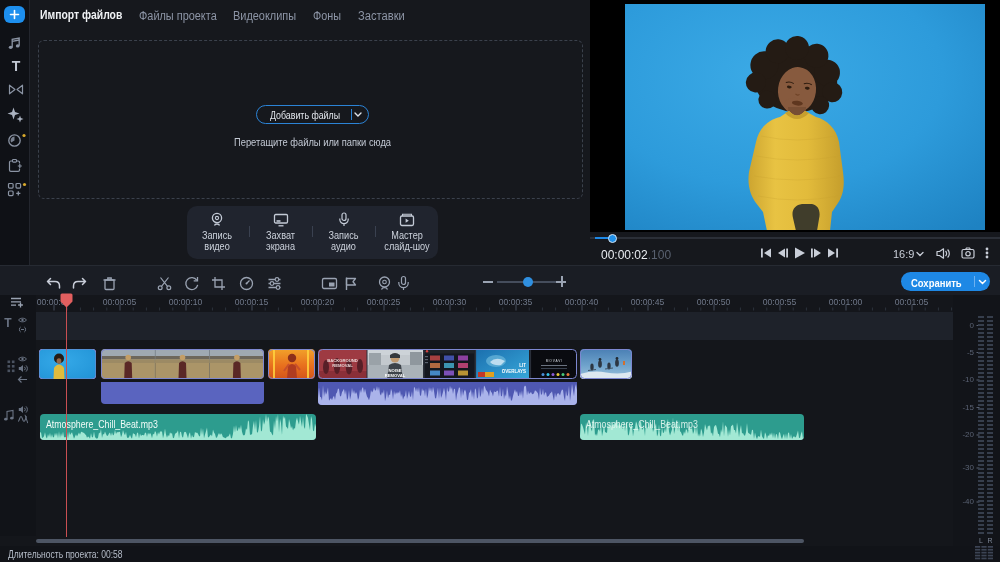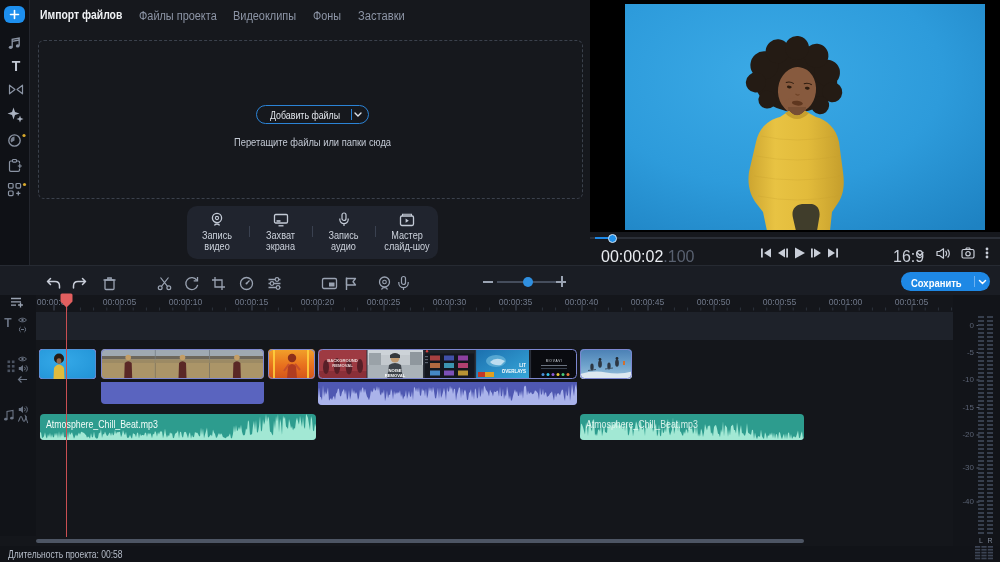--- a/index.html
+++ b/index.html
@@ -136,35 +136,35 @@
         <path d="M131 152 Q172 160 215 152" fill="none"></path>
   <path d="M129 172 Q172 180 217 172" fill="none"></path>
         <path d="M133 192 Q172 200 213 192" fill="none"></path>
  </g>
 </svg>
 
 <div class="abs" style="left:590px;top:232px;width:410px;height:33px;background:#16181d"></div>
 <div class="abs" style="left:590px;top:237px;width:410px;height:1.5px;background:#2b2f37"></div>
 <div class="abs" style="left:595px;top:236.5px;width:17px;height:2.5px;background:#1e88e5"></div>
 <div class="abs" style="left:608px;top:233.5px;width:9px;height:9px;border-radius:50%;background:#2090e8;border:1.5px solid #d5e4f2"></div>
-<div class="abs" style="left:601px;top:248px;font-size:16px;color:#e9ecf1">00:00:02<span style="color:#596170">.100</span></div>
+<div class="abs" style="left:601px;top:248px;font-size:12px;color:#e9ecf1">00:00:02<span style="color:#596170">.100</span></div>
 <svg class="abs" style="left:758px;top:247px" width="84" height="12" viewBox="0 0 84 12">
  <g fill="#c9ced8">
   <rect x="3" y="1.5" width="1.8" height="9"></rect>
         <path d="M13 1.5 L6 6 L13 10.5 Z"></path>
   <path d="M27 1.5 L20 6 L27 10.5 Z"></path>
         <rect x="28.2" y="1.5" width="1.8" height="9"></rect>
   <path d="M37 0.5 L47 6 L37 11.5 Z"></path>
   <rect x="53" y="1.5" width="1.8" height="9"></rect>
         <path d="M56 1.5 L63 6 L56 10.5 Z"></path>
   <path d="M70 1.5 L77 6 L70 10.5 Z"></path>
         <rect x="78.2" y="1.5" width="1.8" height="9"></rect>
  </g>
 </svg>
-<div class="abs" style="left:893px;top:248px;font-size:16px;color:#c9ced8">16:9</div>
+<div class="abs" style="left:893px;top:248px;font-size:11px;color:#c9ced8">16:9</div>
 <svg class="abs" style="left:915px;top:250px" width="10" height="8">
       <path d="M2 2.5 L5 5.5 L8 2.5" stroke="#c9ced8" stroke-width="1.3" fill="none" stroke-linecap="round"></path>
     </svg>
 <svg class="abs" style="left:935px;top:247px" width="16" height="13" viewBox="0 0 16 13">
  <path d="M2 4.5 H4.5 L8.5 1.8 V11.2 L4.5 8.5 H2 Z" fill="none" stroke="#c9ced8" stroke-width="1.2" stroke-linejoin="round"></path>
  <path d="M10.5 4 A3.4 3.4 0 0 1 10.5 9 M12.6 2.5 A5.6 5.6 0 0 1 12.6 10.5" stroke="#c9ced8" stroke-width="1.2" fill="none"></path>
 </svg>
 <svg class="abs" style="left:961px;top:247px" width="14" height="12" viewBox="0 0 14 12">
  <rect x="1" y="2.5" width="12" height="8.5" rx="1.5" fill="none" stroke="#c9ced8" stroke-width="1.2"></rect>
  <path d="M4.5 2.5 L5.5 1 H8.5 L9.5 2.5" fill="none" stroke="#c9ced8" stroke-width="1.2"></path>

